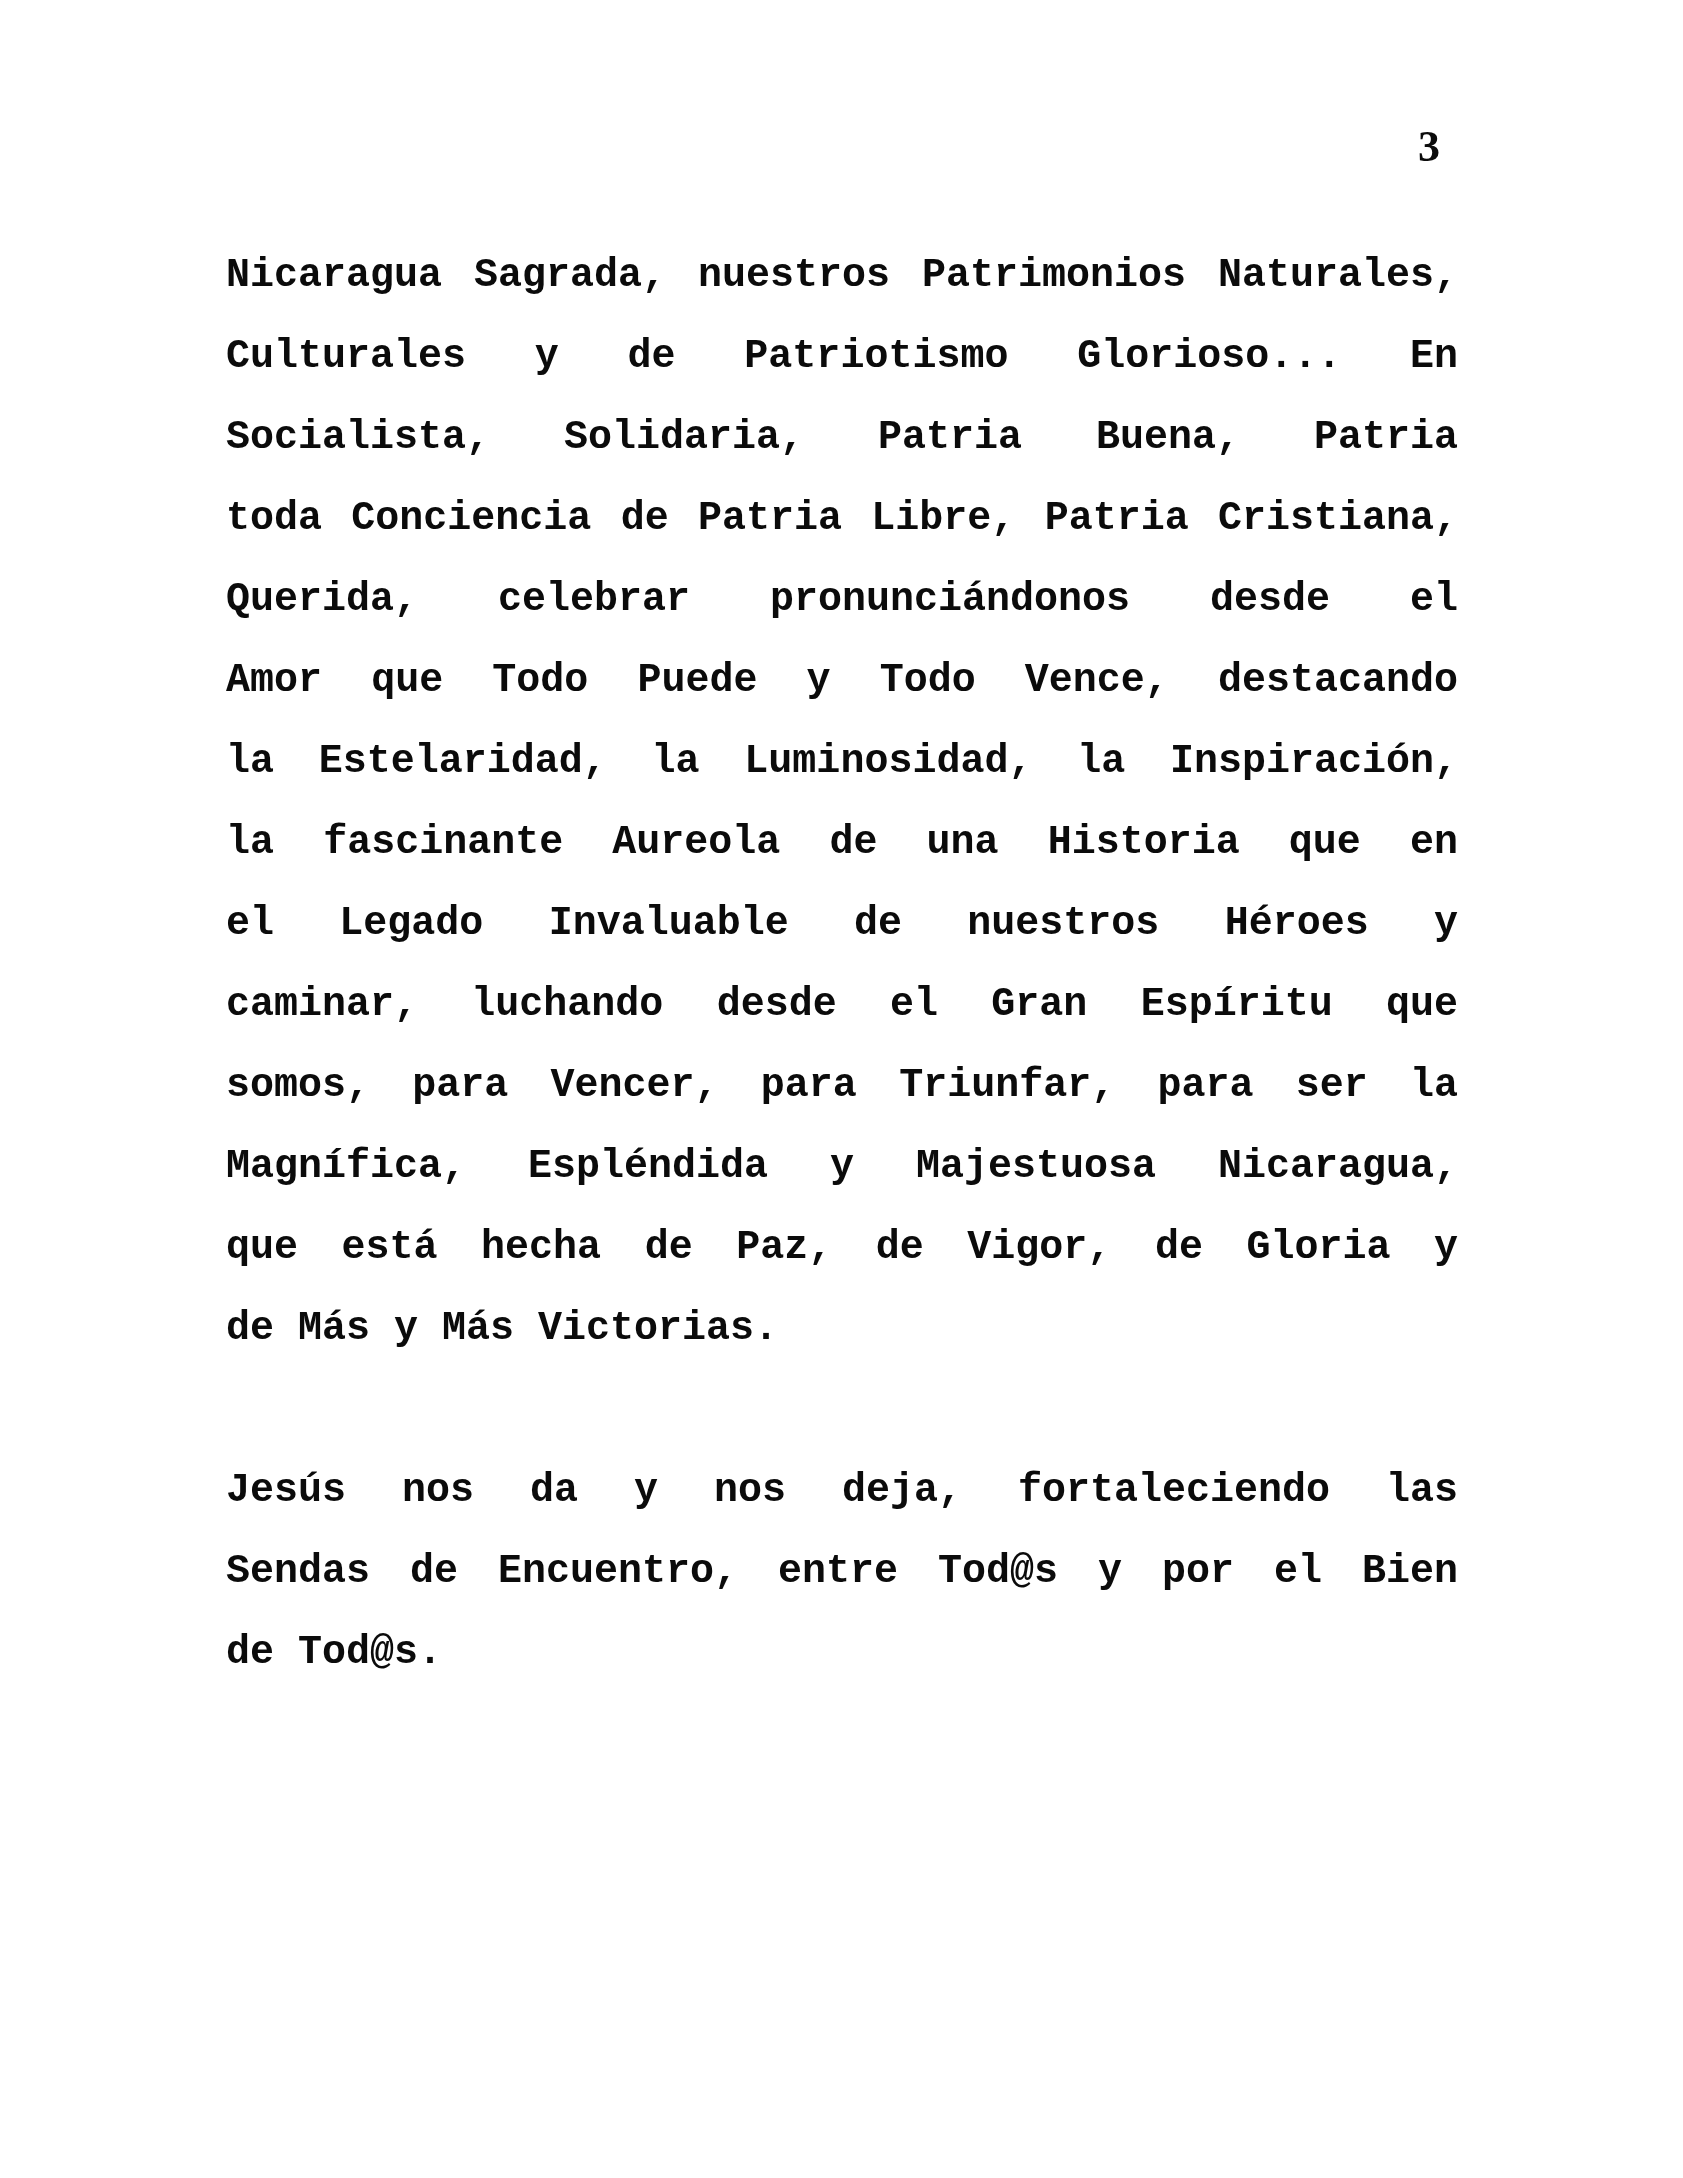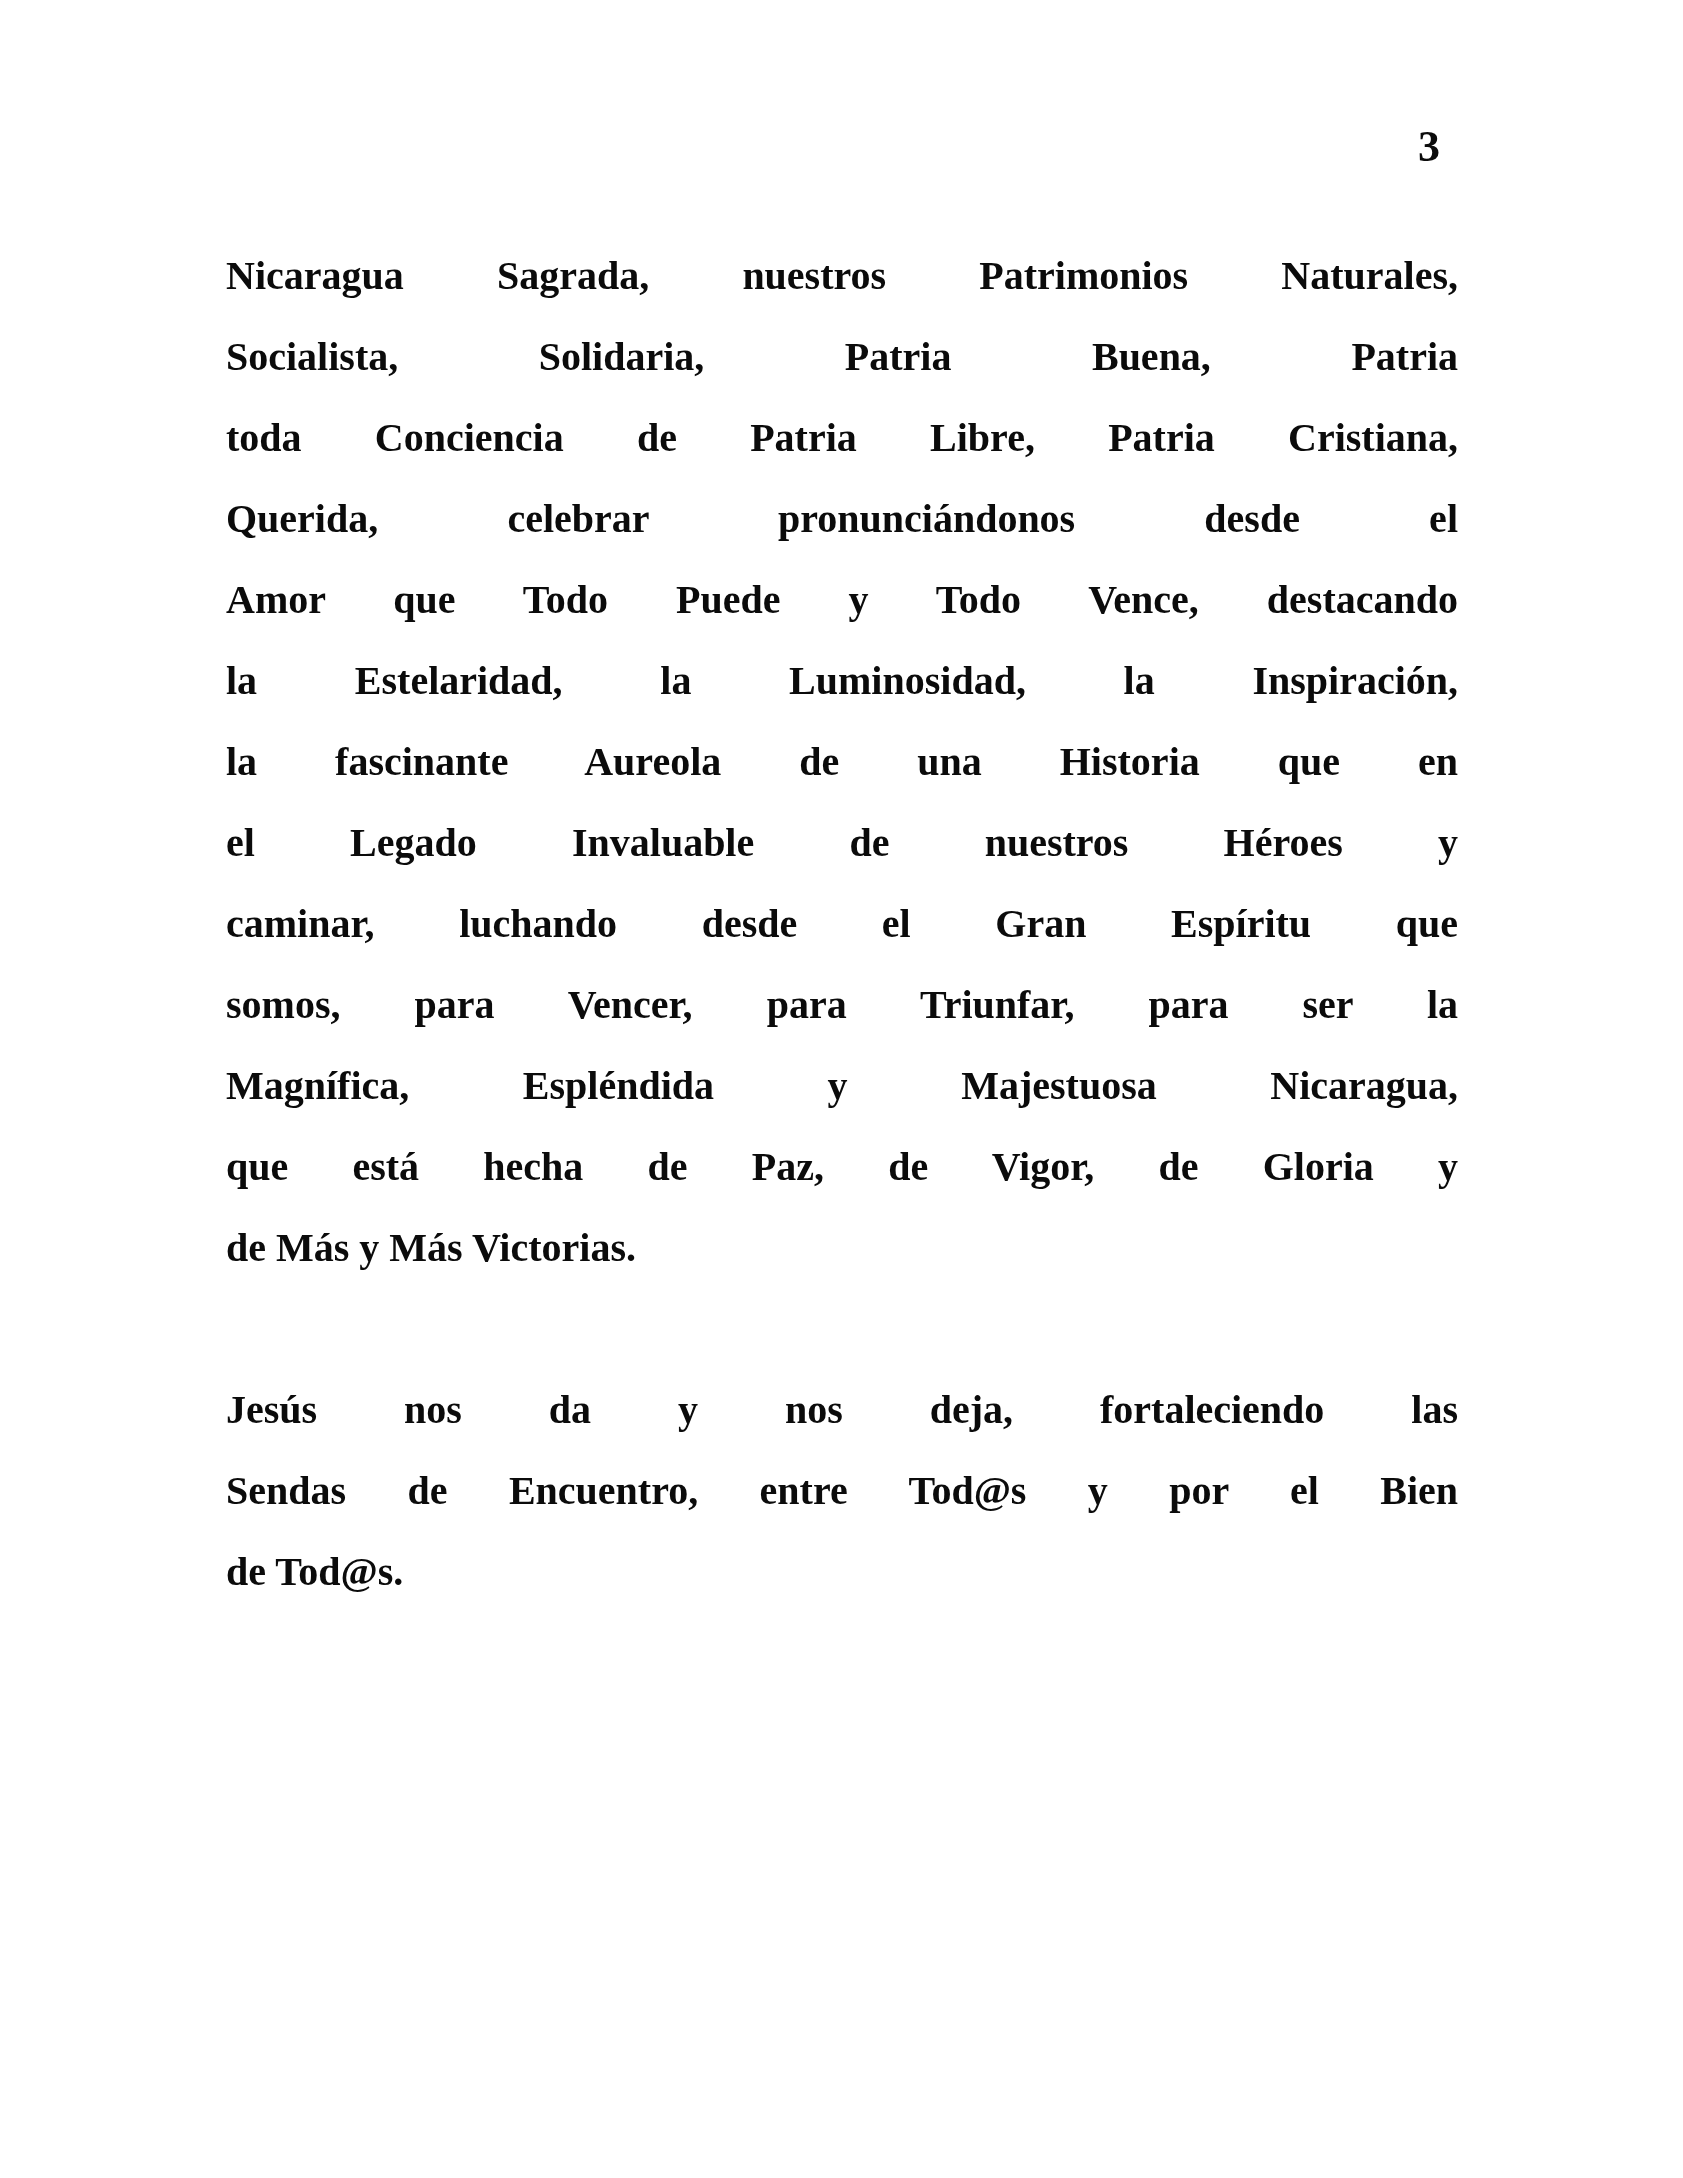--- a/index.html
+++ b/index.html
@@ -22,21 +22,21 @@
     font-weight: 700;
     font-size: 44px;
     color: #0b0b0b;
     line-height: 1;
   }
   .text-block {
     position: absolute;
     left: 226px;
     top: 235px;
     width: 1232px;
-    font-family: Liberation Serif, serif;
+    font-family: Liberation Mono, monospace;
     font-weight: 700;
     font-size: 40px;
     color: #0b0b0b;
   }
   .paragraph { margin: 0; }
   .paragraph + .paragraph { margin-top: 81px; }
   .line {
     line-height: 81px;
     height: 81px;
     text-align: justify;
@@ -49,20 +49,21 @@
   }
 </style>
 </head>
 <body>
 
 <div class="page">
   <div class="page-number">3</div>
   <div class="text-block">
       <div class="paragraph">
         <div class="line">Nicaragua Sagrada, nuestros Patrimonios Naturales,</div>
+        <div class="line">Culturales y de Patriotismo Glorioso... En</div>
         <div class="line">Socialista, Solidaria, Patria Buena, Patria</div>
         <div class="line">toda Conciencia de Patria Libre, Patria Cristiana,</div>
         <div class="line">Querida, celebrar pronunciándonos desde el</div>
         <div class="line">Amor que Todo Puede y Todo Vence, destacando</div>
         <div class="line">la Estelaridad, la Luminosidad, la Inspiración,</div>
         <div class="line">la fascinante Aureola de una Historia que en</div>
         <div class="line">el Legado Invaluable de nuestros Héroes y</div>
         <div class="line">caminar, luchando desde el Gran Espíritu que</div>
         <div class="line">somos, para Vencer, para Triunfar, para ser la</div>
         <div class="line">Magnífica, Espléndida y Majestuosa Nicaragua,</div>

